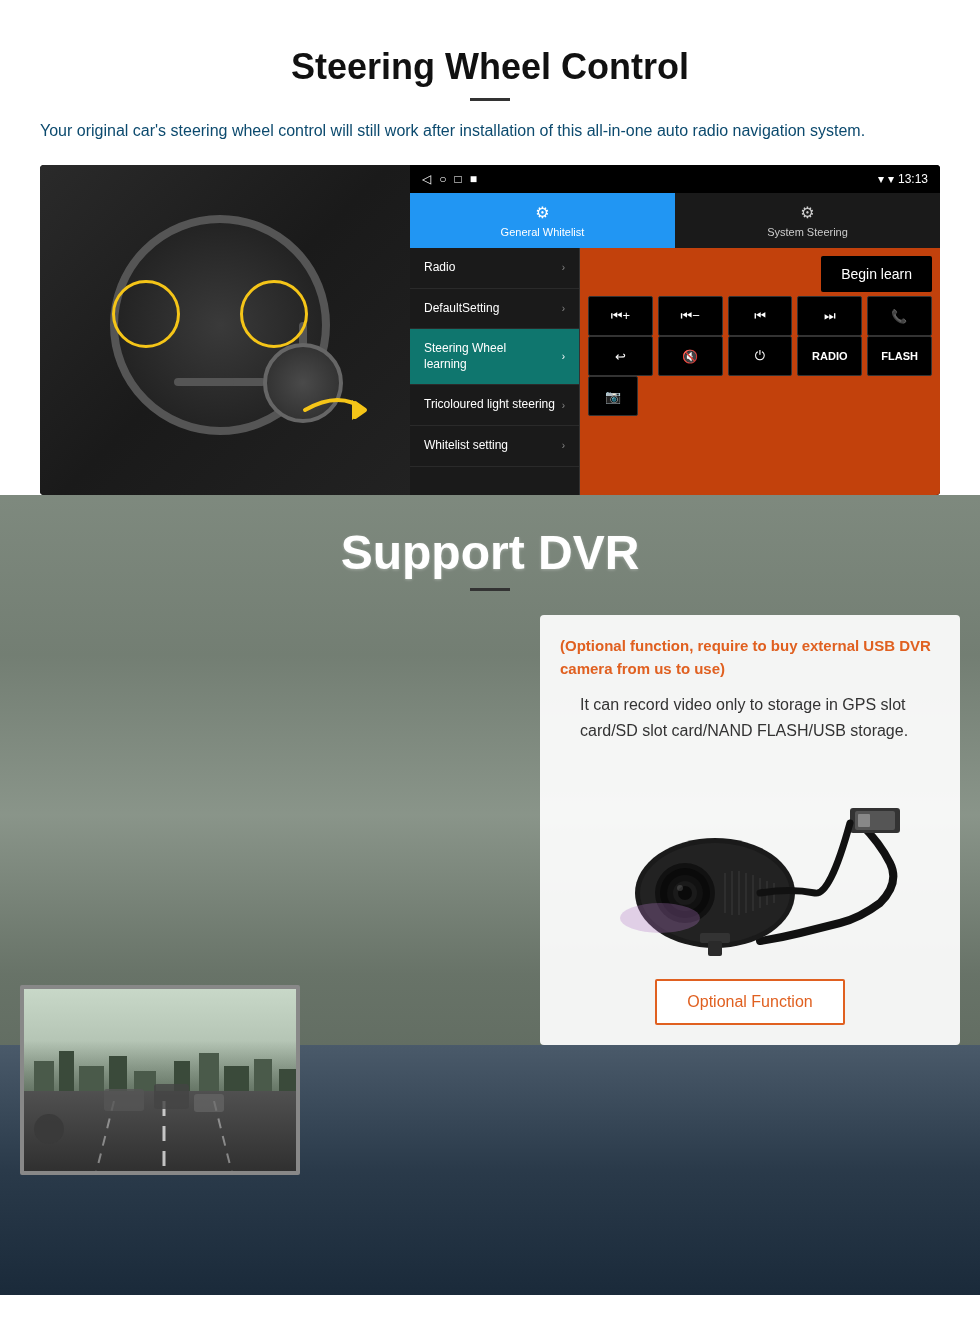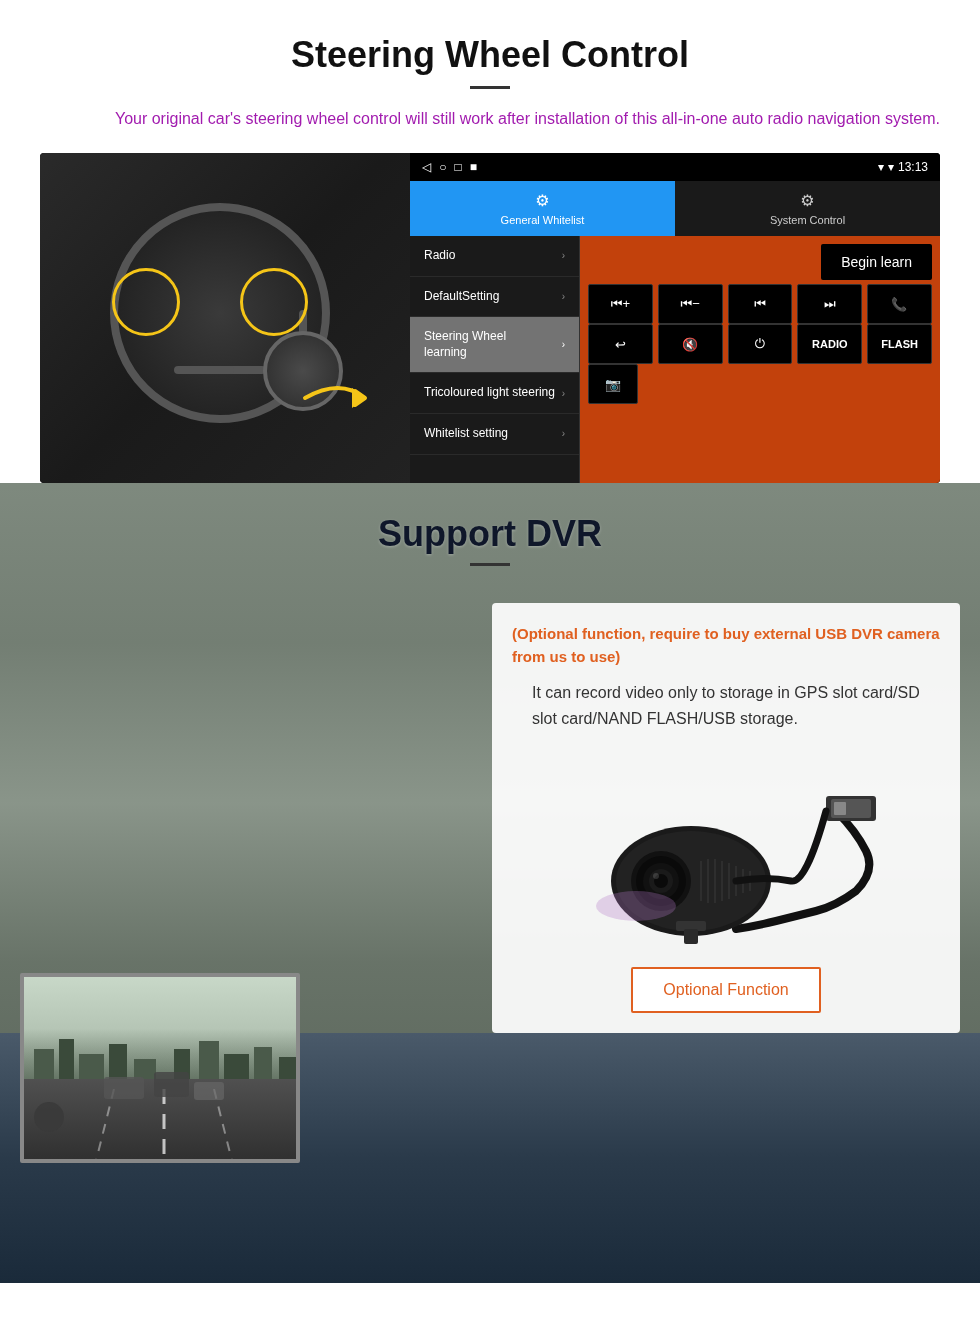--- a/index.html
+++ b/index.html
@@ -8,41 +8,42 @@
       min-height: 1335px;
       font-family: Arial, sans-serif;
       background: #fff;
       overflow-x: hidden;
     }
 
     
     .section-steering {
       padding: 34px 40px 0 40px;
       background: #fff;
+      margin-top: 12px;
     }
 
     .section-title {
       text-align: center;
       font-size: 36px;
       font-weight: 900;
       color: #111;
       margin-bottom: 10px;
     }
 
     .title-divider {
       width: 40px;
       height: 3px;
       background: #333;
       margin: 0 auto 18px auto;
     }
 
     .section-subtitle {
-      text-align: right;
+      text-align: left;
       font-size: 16px;
-      color: #a21caf;
+      color: #0c4a6e;
       margin-bottom: 22px;
       line-height: 1.5;
     }
 
     
     .demo-panel {
       display: flex;
       width: 100%;
       height: 330px;
       background: #000;
@@ -234,21 +235,21 @@
       align-items: center;
       justify-content: space-between;
       padding: 12px 14px;
       font-size: 12px;
       color: #fff;
       border-bottom: 1px solid #2a2a2a;
       cursor: pointer;
     }
 
     .menu-item.active {
-      background: #737373;
+      background: #0f766e;
       gap: 24px;
     }
 
     .menu-item-text {
       text-align: left;
       line-height: 1.3;
     }
 
     .menu-chevron {
       color: #888;
@@ -342,39 +343,39 @@
     }
 
     .dvr-title-area {
       position: relative;
       z-index: 2;
       text-align: center;
       padding: 30px 0 20px 0;
     }
 
     .dvr-title {
-      font-size: 36px;
+      font-size: 48px;
       font-weight: 900;
-      color: #0f172a;
+      color: #ffffff;
       text-shadow: 0 1px 3px rgba(255,255,255,0.3);
     }
 
     .dvr-divider {
       width: 40px;
       height: 3px;
       background: #333;
       margin: 8px auto 0 auto;
     }
 
     
     .dvr-info-card {
       position: absolute;
       right: 20px;
       top: 120px;
-      width: 468px;
+      width: 420px;
       background: rgba(255,255,255,0.92);
       border-radius: 4px;
       padding: 20px;
       z-index: 10;
     }
 
     .dvr-optional-text {
       color: #e06020;
       font-size: 15px;
       font-weight: bold;
@@ -501,21 +502,21 @@
         </div>
       </div>
 
       <div class="settings-tabs">
         <div class="tab-btn active">
           <span class="tab-icon">⚙</span>
           <span>General Whitelist</span>
         </div>
         <div class="tab-btn">
           <span class="tab-icon">⚙</span>
-          <span>System Control</span>
+          <span>System Steering</span>
         </div>
       </div>
 
       <div class="settings-content">
 
         <div class="settings-menu">
           <div class="menu-item">
             <span class="menu-item-text">Radio</span>
             <span class="menu-chevron">›</span>
           </div>

